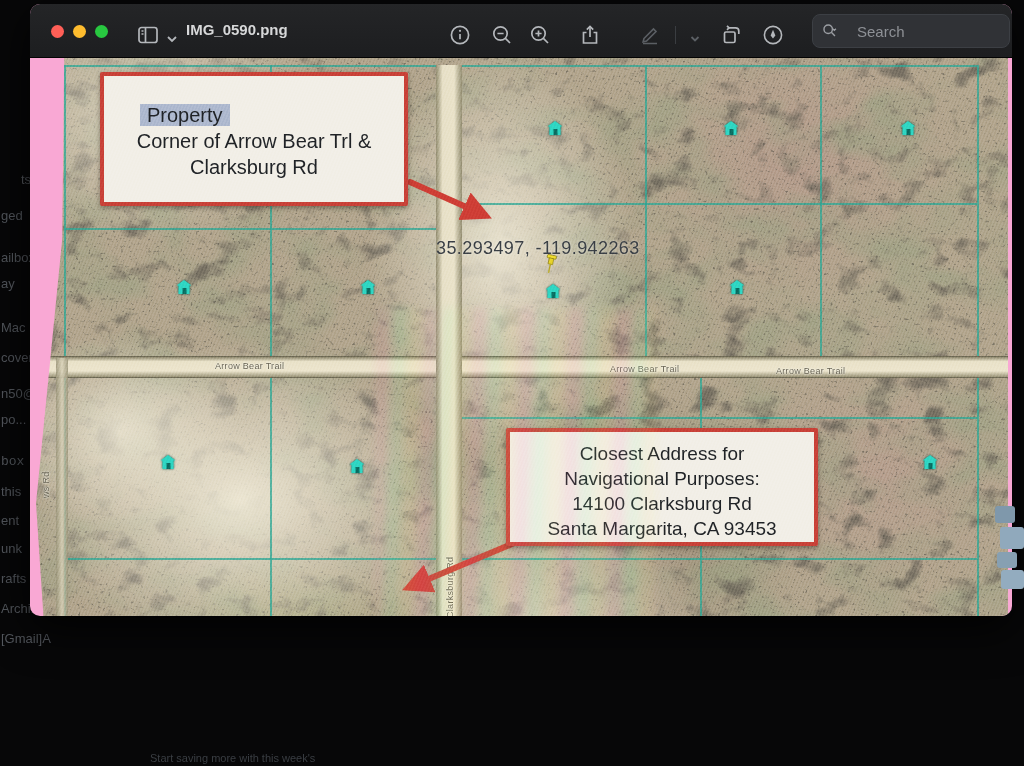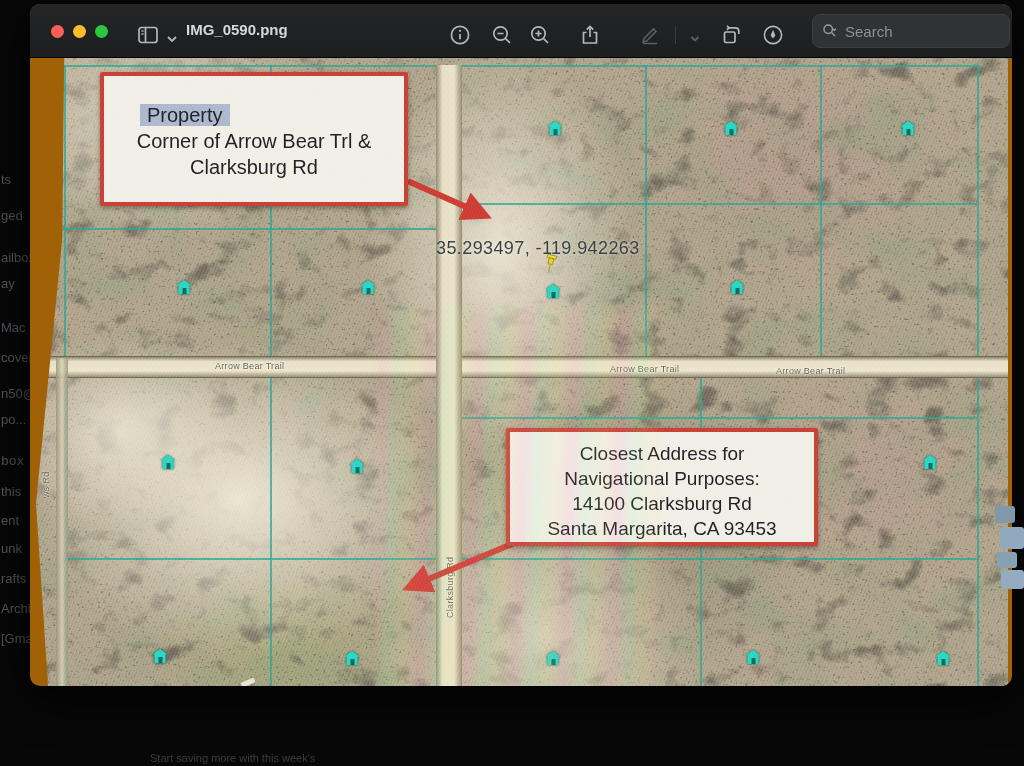--- a/index.html
+++ b/index.html
@@ -9,34 +9,34 @@
 
   
   #bg-left { position:absolute; left:0; top:0; width:34px; height:766px; z-index:1; }
   .bg-fragment { position:absolute; left:1px; color:#54585e; font-size:13px; white-space:nowrap; }
   .bottom-faint { position:absolute; left:150px; top:752px; color:#3a3e43; font-size:11px; z-index:1; }
 
   
   .stack-rect { position:absolute; border-radius:3px; z-index:6; }
 
   
-  .win { position:absolute; left:30px; top:4px; width:982px; height:682px; background:#a16207;
+  .win { position:absolute; left:30px; top:4px; width:982px; height:612px; background:#f9a8d4;
     border-radius:10px; overflow:hidden; box-shadow:0 12px 44px rgba(0,0,0,.85); z-index:3; }
   .titlebar { position:relative; height:54px; background:linear-gradient(#242527,#1d1e20);
     border-bottom:1px solid #030303; }
   .tl { position:absolute; top:21px; width:13px; height:13px; border-radius:50%; }
   .tb-title { position:absolute; left:156px; top:17px; font-size:15px; font-weight:700; color:#d7d8d9; }
   .tb-icon { position:absolute; top:19px; width:24px; height:24px; color:#b4b7bb; }
   .tb-icon svg { width:24px; height:24px; display:block; }
   .dim { color:#5b5f64; }
   .tb-divider { position:absolute; left:645px; top:22px; width:1px; height:18px; background:#3a3d41; }
   .search { position:absolute; left:782px; top:10px; width:198px; height:34px; background:#303236;
     border:1px solid #3c3f44; border-radius:8px; display:flex; align-items:center; padding:0 8px; }
   .search input { background:transparent; border:none; outline:none; color:#c9ccd0;
-    font-size:15px; width:140px; margin-left:6px; font-family:"Liberation Sans",sans-serif; }
+    font-size:15px; width:140px; margin-left:18px; font-family:"Liberation Sans",sans-serif; }
   .search input::placeholder { color:#8e9196; }
 
   
   .map { position:absolute; left:6px; top:54px; width:972px; height:696px; overflow:hidden;
     clip-path:polygon(2.9% 0%, 100% 0%, 100% 100%, 1.7% 100%, 0% 64%, 2.7% 26%);
     background:
       radial-gradient(240px 200px at 760px 100px, rgba(186,140,138,.38), transparent 70%),
       radial-gradient(220px 180px at 845px 420px, rgba(192,146,144,.34), transparent 70%),
       radial-gradient(200px 160px at 250px 600px, rgba(148,168,94,.4), transparent 70%),
       radial-gradient(230px 200px at 620px 470px, rgba(120,96,82,.3), transparent 72%),
@@ -98,21 +98,21 @@
     background:repeating-linear-gradient(112deg, rgba(255,255,255,.05) 0 1.5px, rgba(18,28,24,.06) 1.5px 3px); }
 
   .struct { position:absolute; border-radius:1px; }
 </style>
 </head>
 <body>
 
 <div class="stage">
 
   <div id="bg-left">
-      <div class="bg-fragment" style="top: 172px;">ts</div>
+      <div class="bg-fragment" style="top: 172px; padding-left: 20px;">ts</div>
       <div class="bg-fragment" style="top: 208px;">ged</div>
       <div class="bg-fragment" style="top: 250px;">ailbox</div>
       <div class="bg-fragment" style="top: 276px;">ay</div>
       <div class="bg-fragment" style="top: 320px;">Mac</div>
       <div class="bg-fragment" style="top: 350px;">covere</div>
       <div class="bg-fragment" style="top: 386px;">n50@g</div>
       <div class="bg-fragment" style="top: 412px;">po...</div>
       <div class="bg-fragment" style="top: 454px; font-family: Liberation Mono, monospace;">box</div>
       <div class="bg-fragment" style="top: 484px;">this</div>
       <div class="bg-fragment" style="top: 513px;">ent</div>

